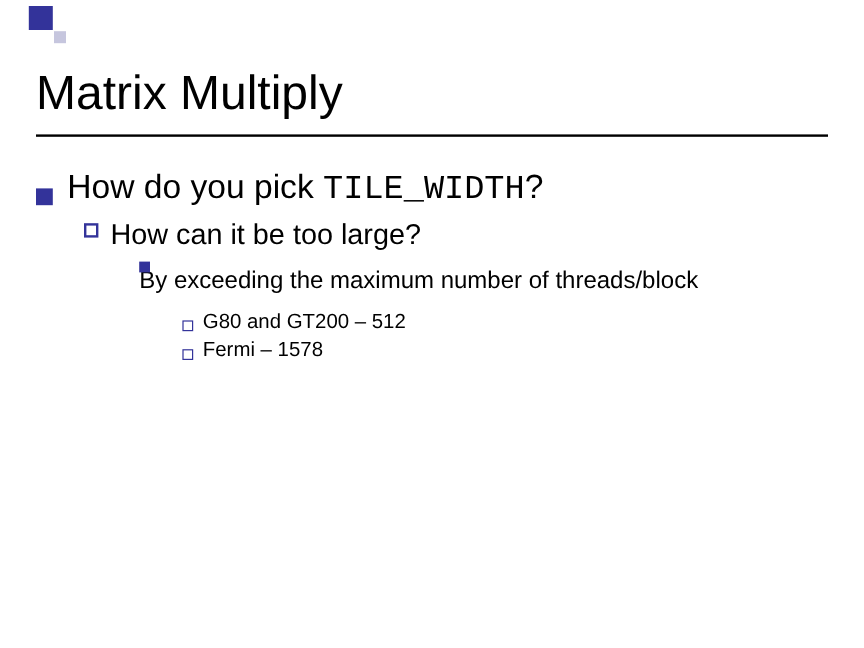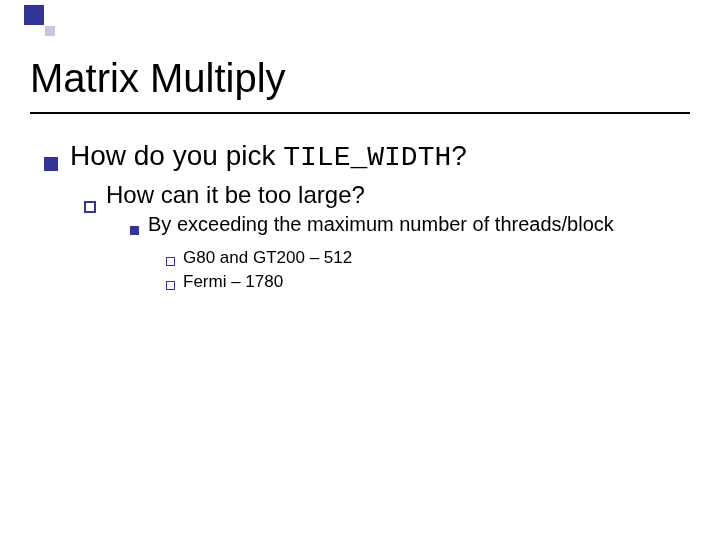--- a/index.html
+++ b/index.html
@@ -51,21 +51,21 @@
     position: absolute;
     top: 112px;
     left: 30px;
     width: 660px;
     height: 2px;
     background: #000;
   }
   .content {
     position: absolute;
     top: 140px;
-    left: 44px;
+    left: 30px;
     width: 670px;
   }
   .l1 {
     display: flex;
     align-items: baseline;
     font-size: 28px;
     margin-bottom: 8px;
   }
   .l1 .bullet {
     width: 14px;
@@ -74,21 +74,21 @@
     flex: 0 0 14px;
     margin-right: 12px;
     position: relative;
     top: 6px;
   }
   .l1 .code {
     font-family: "Courier New", Courier, monospace;
   }
   .l2 {
     display: flex;
-    align-items: flex-end;
+    align-items: flex-start;
     font-size: 24px;
     margin-left: 40px;
     margin-top: 6px;
     margin-bottom: 4px;
   }
   .l2 .bullet {
     width: 12px;
     height: 12px;
     border: 2px solid #33339a;
     box-sizing: border-box;
@@ -97,20 +97,21 @@
     position: relative;
     top: 4px;
   }
   .l3 {
     display: flex;
     align-items: baseline;
     font-size: 20px;
     margin-left: 86px;
     margin-top: 4px;
     margin-bottom: 12px;
+    flex-direction: column;
   }
   .l3 .bullet {
     width: 9px;
     height: 9px;
     background: #33339a;
     flex: 0 0 9px;
     margin-right: 9px;
     position: relative;
     top: 4px;
   }
@@ -165,17 +166,17 @@
       <span>By exceeding the maximum number of threads/block</span>
     </div>
 
     <div class="l4">
       <span class="bullet"></span>
       <span>G80 and GT200 – 512</span>
     </div>
 
     <div class="l4">
       <span class="bullet"></span>
-      <span>Fermi – 1780</span>
+      <span>Fermi – 1578</span>
     </div>
 
   </div>
 </div>
 
 </body></html>

